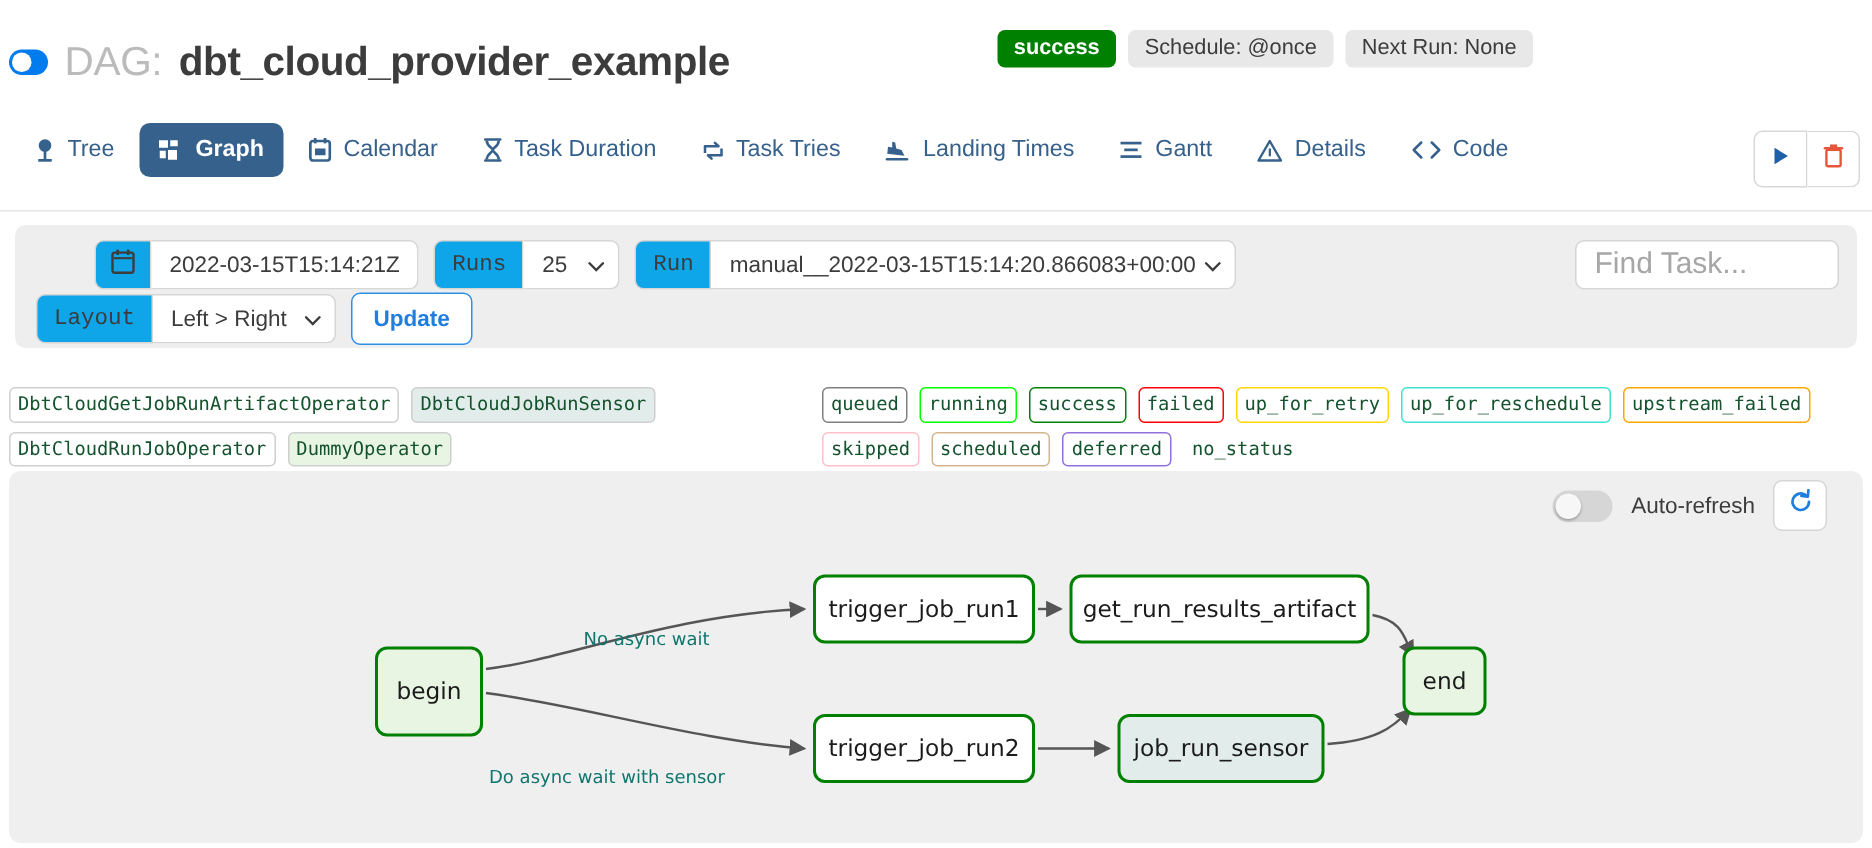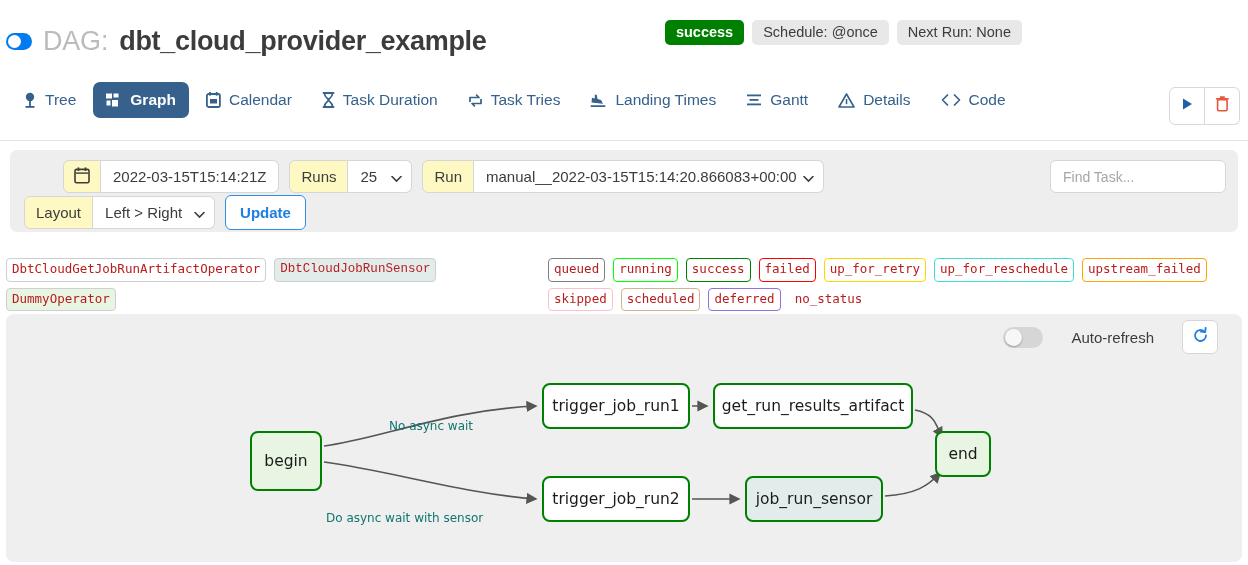--- a/index.html
+++ b/index.html
@@ -144,29 +144,30 @@
   }
   .filter-row {
     position: absolute;
     display: flex;
     align-items: center;
   }
   .row1 { left: 14px; top: 10px; margin-left: 39px; }
   .row2 { left: 14px; top: 45px; }
   .grp { display: flex; align-items: stretch; }
   .addon {
-    background: #fef9c3;
+    background: #0ea5e9;
     border: 1px solid #d6d6d6;
     font-size: 15px;
     color: #3d3c3c;
     padding: 0 11px;
     display: flex;
     align-items: center;
     height: 33px;
     box-sizing: border-box;
+    font-family: Liberation Mono, monospace;
   }
   .addon.l { border-radius: 6px 0 0 6px; }
   .field {
     background: #ffffff;
     border: 1px solid #d6d6d6;
     border-left: none;
     font-size: 15px;
     color: #3d3c3c;
     padding: 0 12px;
     display: flex;
@@ -206,21 +207,21 @@
   }
   .find-task {
     position: absolute;
     right: 12px; top: 10px;
     width: 176px; height: 33px;
     box-sizing: border-box;
     border: 1px solid #d6d6d6;
     border-radius: 6px;
     background: #ffffff;
     color: #a6a6a6;
-    font-size: 14px;
+    font-size: 20px;
     display: flex;
     align-items: center;
     padding: 0 12px;
   }
 
   
   .legend-area {
     position: absolute;
     left: 0; top: 258px;
     width: 1248px;
@@ -244,41 +245,41 @@
     align-items: flex-start;
   }
   .chip {
     font-size: 12.5px;
     font-family: "DejaVu Sans Mono", monospace;
     line-height: 1;
     padding: 4px 5px 5px;
     border: 1px solid #cfcfcf;
     border-radius: 4px;
     background: #ffffff;
-    color: #b91c1c;
+    color: #14532d;
     white-space: nowrap;
   }
   .chip.plain { border-color: transparent; background: transparent; }
 
   
   .graph-panel {
     position: absolute;
     left: 6px; top: 314px;
     width: 1236px;
     height: 248px;
     background: #efefef;
     border-radius: 8px;
     overflow: hidden;
   }
   .graph-toolbar {
     position: absolute;
     right: 24px; top: 6px;
     display: flex;
     align-items: center;
-    gap: 28px;
+    gap: 12px;
   }
   .switch {
     width: 40px; height: 21px;
     border-radius: 11px;
     background: #d6d6d6;
     position: relative;
     cursor: pointer;
   }
   .switch::after {
     content: "";
@@ -527,21 +528,22 @@
     </div>
     <div class="update-btn">Update</div>
   </div>
 
   <div class="find-task">Find Task...</div>
 </div>
 
 <div class="legend-area">
   <div class="legend-ops" id="legend-ops">
       <span class="chip" style="background: rgb(255, 255, 255);">DbtCloudGetJobRunArtifactOperator</span>
-      <span class="chip" style="background: rgb(226, 237, 235); font-family: Liberation Mono, monospace;">DbtCloudJobRunSensor</span>
+      <span class="chip" style="background: rgb(226, 237, 235);">DbtCloudJobRunSensor</span>
+      <span class="chip" style="background: rgb(255, 255, 255);">DbtCloudRunJobOperator</span>
       <span class="chip" style="background: rgb(232, 245, 227);">DummyOperator</span>
     </div>
   <div class="legend-states" id="legend-states">
       <span class="chip" style="border-color: rgb(128, 128, 128);">queued</span>
       <span class="chip" style="border-color: rgb(0, 255, 0);">running</span>
       <span class="chip" style="border-color: rgb(0, 128, 0);">success</span>
       <span class="chip" style="border-color: rgb(255, 0, 0);">failed</span>
       <span class="chip" style="border-color: rgb(255, 215, 0);">up_for_retry</span>
       <span class="chip" style="border-color: rgb(64, 224, 208);">up_for_reschedule</span>
       <span class="chip" style="border-color: rgb(255, 165, 0);">upstream_failed</span>

